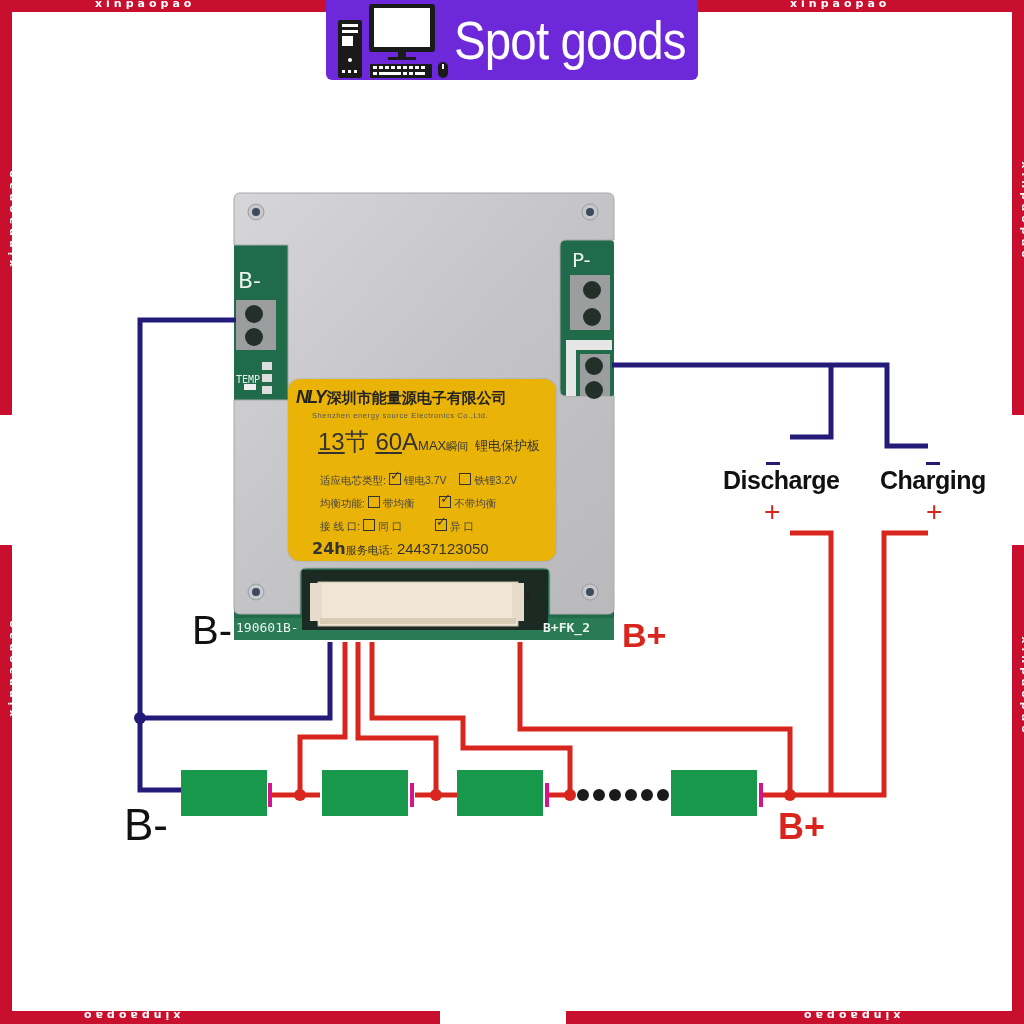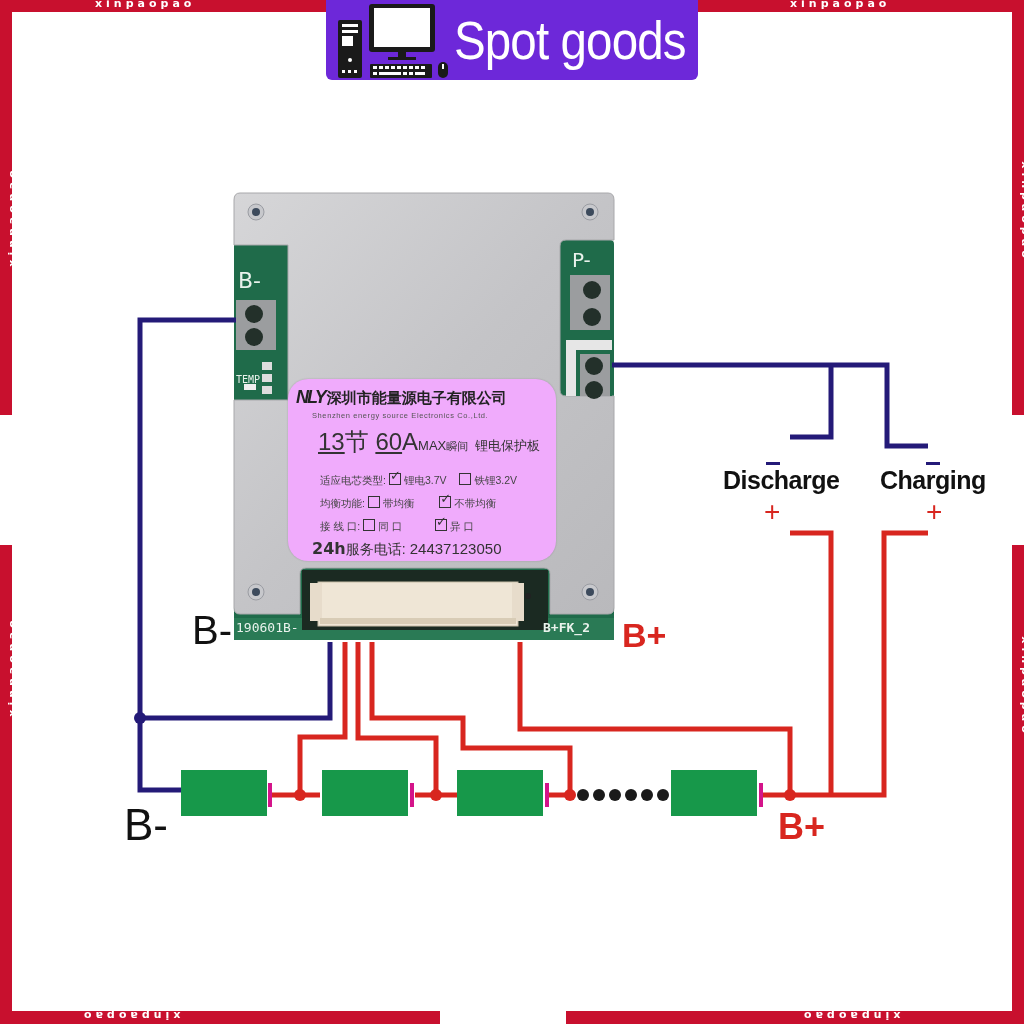--- a/index.html
+++ b/index.html
@@ -3,34 +3,34 @@
 <meta charset="utf-8">
 <style>
   html, body { margin: 0; padding: 0; }
   body { width: 1024px; height: 1024px; position: relative; overflow: hidden; background: #ffffff; font-family: "Liberation Sans", sans-serif; }
   .frame-strip { position: absolute; background: #c8102e; }
   .wm { position: absolute; color: #ffffff; font-family: "DejaVu Sans", sans-serif; font-weight: bold; font-size: 13px; letter-spacing: 4px; white-space: nowrap; }
   .banner { position: absolute; left: 326px; top: 0; width: 372px; height: 80px; background: #6d28d9; border-radius: 0 0 6px 6px; display: flex; align-items: center; }
   .banner-icon { width: 126px; height: 80px; position: relative; }
   .banner-text { color: #ffffff; font-family: "Liberation Sans", sans-serif; font-size: 54px; letter-spacing: -1px; line-height: 80px; margin-left: 2px; transform: scaleX(0.88); transform-origin: left center; white-space: nowrap; }
   svg.diagram { position: absolute; left: 0; top: 0; }
-  .label-card { position: absolute; left: 288px; top: 379px; width: 268px; height: 182px; background: #f0abfc; border-radius: 20px; box-shadow: 0 0 2px rgba(0,0,0,0.2); color: #333; }
+  .label-card { position: absolute; left: 288px; top: 379px; width: 268px; height: 182px; background: #eab308; border-radius: 12px; box-shadow: 0 0 2px rgba(0,0,0,0.2); color: #333; }
   .lc-company { position: absolute; left: 8px; top: 8px; font-size: 15px; font-weight: bold; color: #222; white-space: nowrap; }
   .lc-logo { font-style: italic; font-weight: 900; font-size: 18px; letter-spacing: -2px; margin-right: 2px; }
   .lc-en { position: absolute; left: 24px; top: 32px; font-family: Liberation Sans, sans-serif; font-size: 7.5px; color: #555; letter-spacing: 0.6px; white-space: nowrap; }
   .lc-spec { position: absolute; left: 30px; top: 47px; font-size: 24px; color: #333; white-space: nowrap; }
   .lc-spec .u { text-decoration: underline; text-underline-offset: 2px; }
   .lc-spec .small { font-size: 13px; }
   .lc-spec .tiny { font-size: 11px; }
   .lc-row { position: absolute; left: 32px; font-size: 10.5px; color: #444; white-space: nowrap; }
   .cb { display: inline-block; width: 10px; height: 10px; border: 1px solid #333; vertical-align: -1px; margin: 0 3px 0 3px; position: relative; }
   .cb.on::after { content: "\2713"; position: absolute; left: 0px; top: -6px; font-size: 13px; color: #333; }
   .lc-phone { position: absolute; left: 24px; top: 160px; font-size: 15px; color: #333; white-space: nowrap; }
   .lc-phone b { font-family: "DejaVu Sans", sans-serif; font-weight: 900; font-size: 16px; }
-  .lc-phone .svc { font-size: 14px; }
+  .lc-phone .svc { font-size: 11px; }
   .txt { position: absolute; white-space: nowrap; }
   .pcb-lbl { font-family: "DejaVu Sans Mono", monospace; color: #e9f2ec; }
 </style>
 </head>
 <body>
 
 <div class="frame-strip" style="left:0;top:0;width:326px;height:12px;"></div>
 <div class="frame-strip" style="left:698px;top:0;width:326px;height:12px;"></div>
 <div class="frame-strip" style="left:0;top:0;width:12px;height:415px;"></div>
 <div class="frame-strip" style="left:0;top:545px;width:12px;height:479px;"></div>

